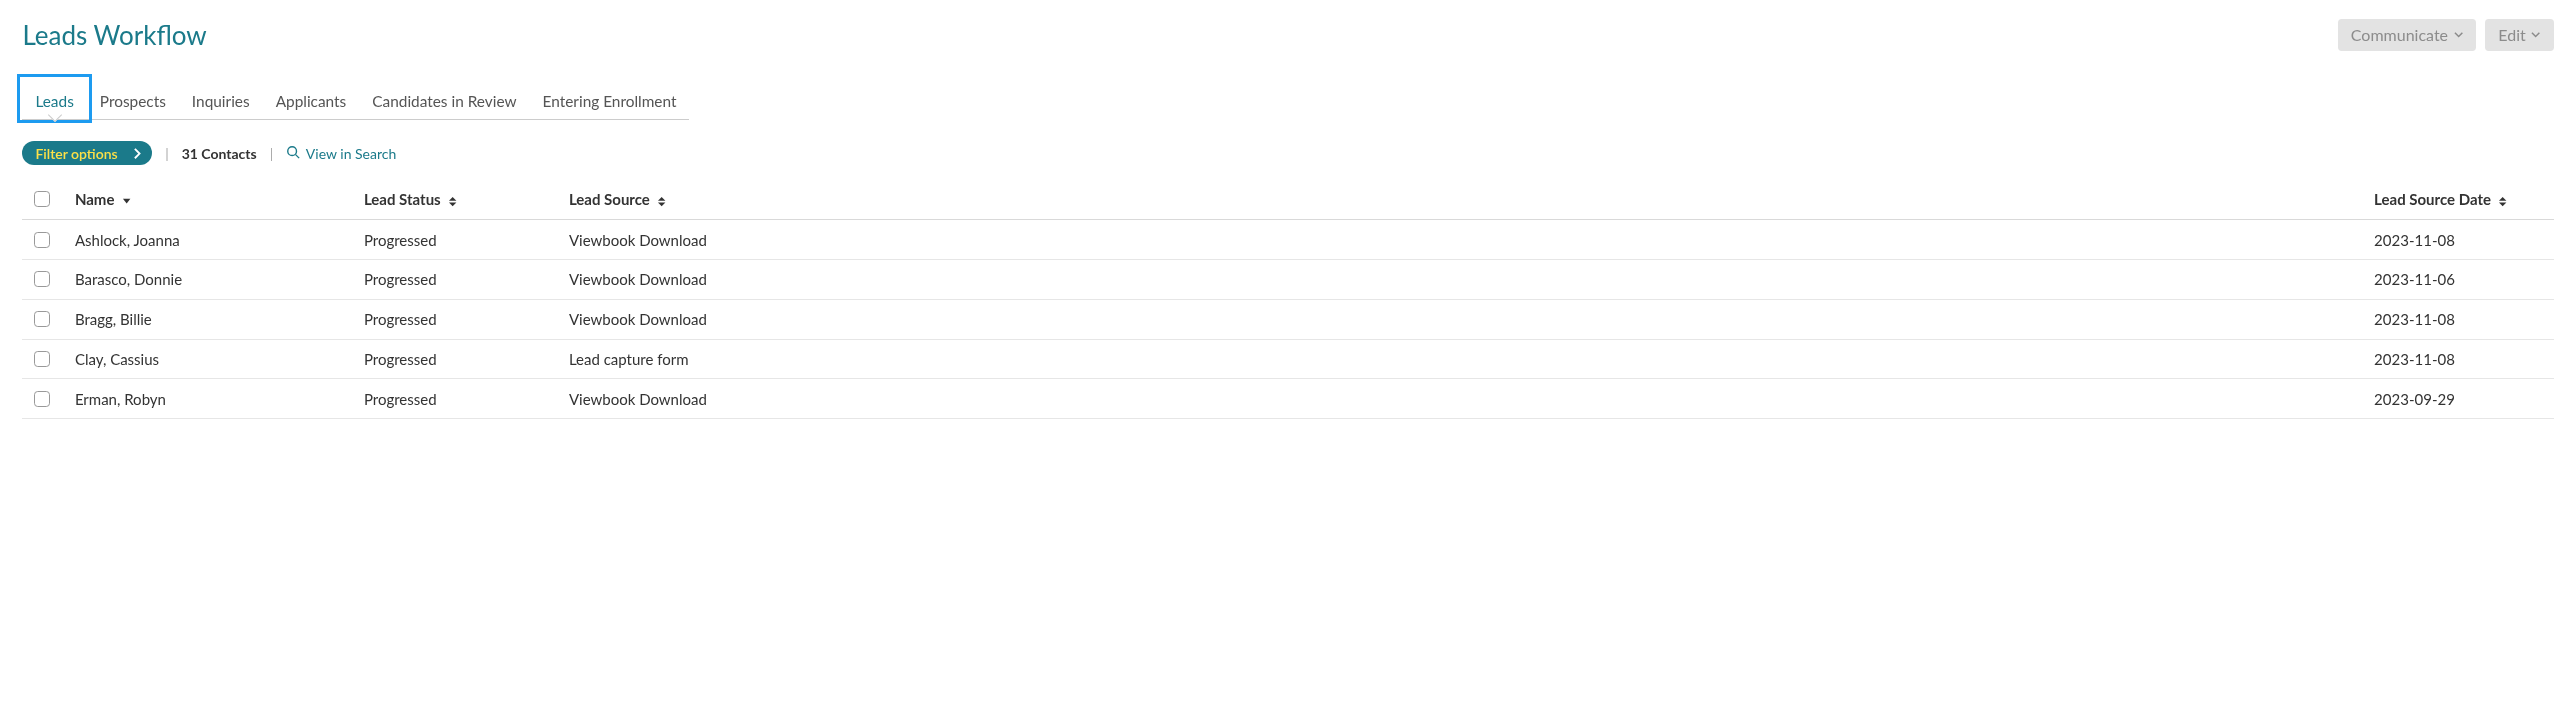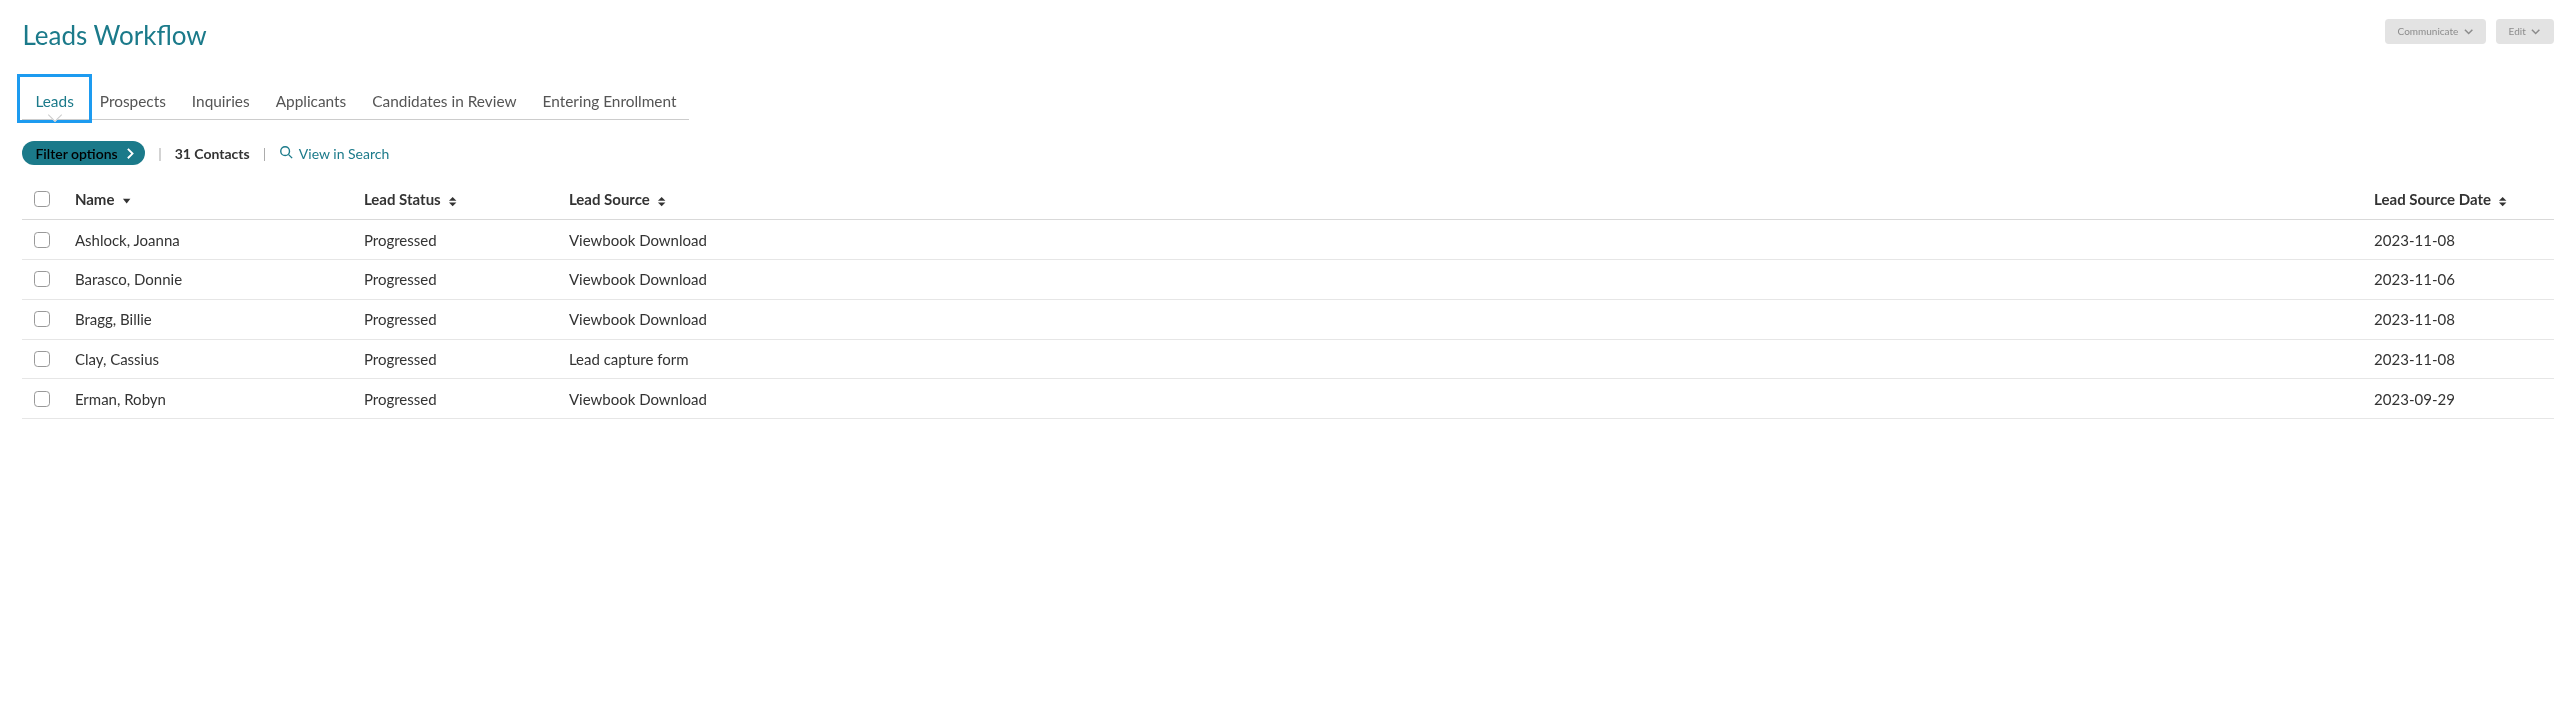--- a/index.html
+++ b/index.html
@@ -26,21 +26,21 @@
   }
   .header-buttons {
     display: flex;
     gap: 9.3px;
   }
   .btn-gray {
     background: #e3e3e3;
     border: none;
     border-radius: 3.7px;
     padding: 6.5px 13px;
-    font-size: 10px;
+    font-size: 16px;
     color: #8c8c8c;
     display: inline-flex;
     align-items: center;
     gap: 5.6px;
     cursor: pointer;
     font-family: inherit;
   }
   .chev-down {
     width: 9.3px; height: 9.3px;
     display:inline-block;
@@ -87,28 +87,28 @@
   
   .filter-row {
     display: flex;
     align-items: center;
     gap: 0;
     margin-bottom: 17px;
     font-size: 14px;
   }
   .filter-pill {
     background: #1b7a8a;
-    color: #000000;
+    color: #fde047;
     border-radius: 13px;
     padding: 3.7px 11.2px 3.7px 13px;
     font-weight: 600;
     font-size: 14px;
     display: inline-flex;
     align-items: center;
-    gap: 8px;
+    gap: 15px;
     border: none;
     cursor: pointer;
     font-family: inherit;
   }
   .divider {
     color: #aaa;
     margin: 0 13px;
   }
   .contacts-count {
     font-weight: 700;

